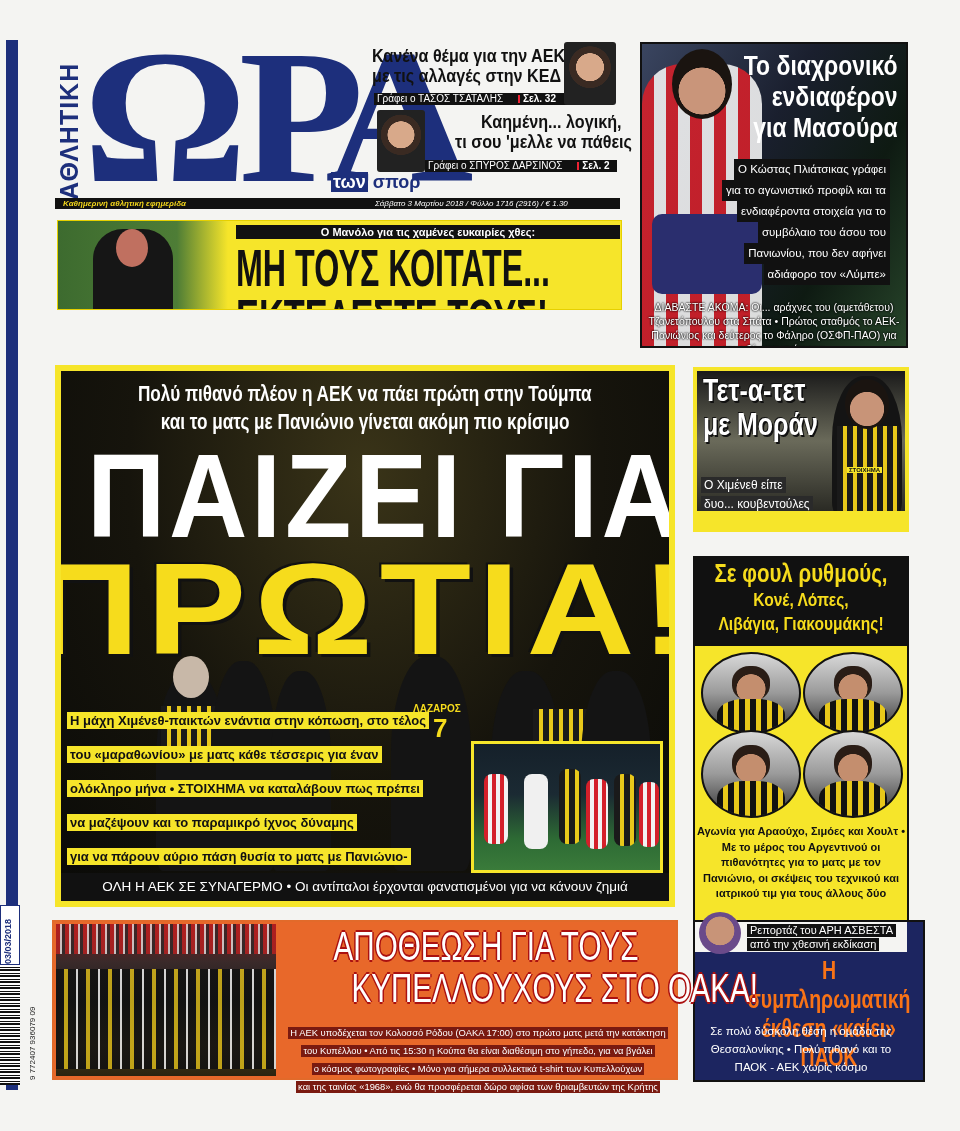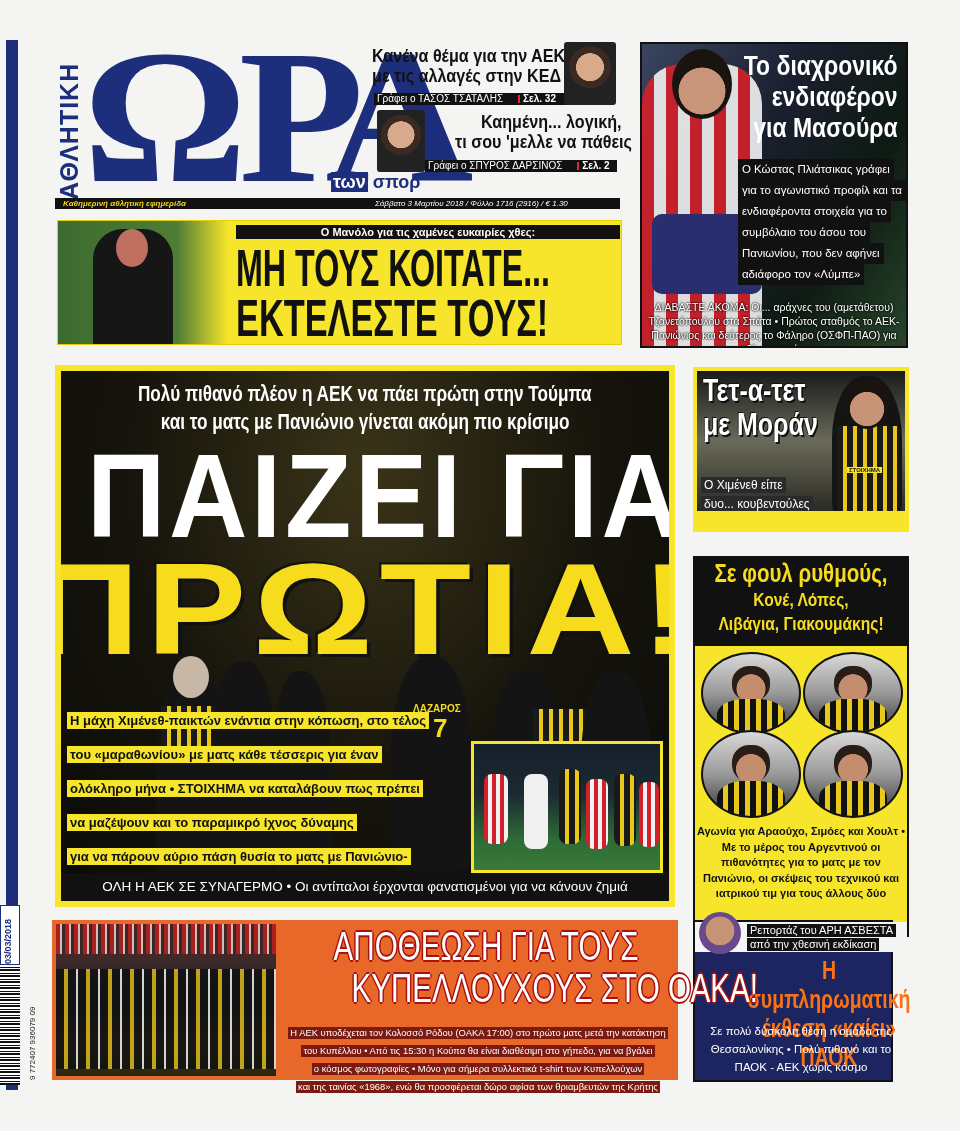--- a/index.html
+++ b/index.html
@@ -31,26 +31,26 @@
   .col-bar .pg::before { content: ""; display: inline-block; width: 2px; height: 8px; background: #e23; margin-right: 3px; vertical-align: middle; }
   .face { border-radius: 3px; background: radial-gradient(circle at 50% 40%, #d8a98a 0 30%, #3a2a22 31% 45%, #222 46%); }
 
   
   #masoura { left: 640px; top: 42px; width: 268px; height: 306px; background: linear-gradient(120deg, #3a4560 0%, #1a1f2e 40%, #0e1a12 70%, #27452a 100%); border: 2px solid #111; overflow: hidden; }
   #masoura-player { left: 0; top: 20px; width: 120px; height: 290px; background: repeating-linear-gradient(90deg, #d4202a 0 12px, #f2f2f2 12px 24px); border-radius: 40px 40px 10px 10px; opacity: .9; }
   #masoura-head { left: 30px; top: 5px; width: 60px; height: 70px; border-radius: 50%; background: radial-gradient(circle at 50% 60%, #c9957a 0 45%, #1a1410 46%); }
   #masoura-shorts { left: 10px; top: 170px; width: 110px; height: 80px; background: #2a2e6e; border-radius: 10px; }
   #masoura-title { right: 8px; top: 6px; text-align: right; color: #fff; font-weight: bold; font-size: 28px; line-height: 31px; }
   #masoura-title span { display: block; transform: scaleX(0.82); transform-origin: right top; }
-  #masoura-body { right: 0; top: 115px; }
+  #masoura-body { right: 16px; top: 115px; text-align: right; }
   #masoura-body span { display: inline-block; background: #111; color: #fff; font-size: 11.5px; line-height: 21px; padding: 0 4px; margin-bottom: 0; white-space: nowrap; }
   #masoura-more { left: 0; top: 256px; width: 264px; text-align: center; color: #fff; font-size: 10.5px; line-height: 14px; text-shadow: 0 0 2px #000, 0 0 2px #000; }
 
   
-  #manolo { left: 57px; top: 220px; width: 565px; height: 125px; background: #f6e52a; border: 1px solid #e6d000; overflow: hidden; }
+  #manolo { left: 57px; top: 220px; width: 565px; height: 90px; background: #f6e52a; border: 1px solid #e6d000; overflow: hidden; }
   #manolo-photo { left: 0; top: 0; width: 170px; height: 125px; background: linear-gradient(90deg, #3d6b2f 0%, #4e7d36 70%, #f6e52a 100%); }
   #manolo-man { left: 35px; top: 8px; width: 80px; height: 117px; background: #161616; border-radius: 30px 30px 0 0; }
   #manolo-face { left: 58px; top: 8px; width: 32px; height: 38px; border-radius: 50%; background: #c07060; }
   #manolo-kicker { left: 178px; top: 4px; width: 384px; height: 14px; background: #111; color: #fff; font-size: 11px; text-align: center; line-height: 14px; font-weight: bold; }
   #manolo-h1 { left: 178px; top: 22px; font-size: 52px; line-height: 50px; font-weight: bold; color: #111; white-space: nowrap; transform: scaleX(0.62); transform-origin: left top; }
   #manolo-h2 { left: 178px; top: 72px; font-size: 52px; line-height: 50px; font-weight: bold; color: #111; white-space: nowrap; transform: scaleX(0.66); transform-origin: left top; }
 
   
   #main { left: 55px; top: 365px; width: 620px; height: 542px; background: #f6e52a; padding: 6px; }
   #main-inner { left: 6px; top: 6px; width: 608px; height: 502px; background: radial-gradient(ellipse at 50% 20%, #3a3418 0%, #16140c 55%, #0b0b08 100%); overflow: hidden; }
@@ -83,21 +83,21 @@
   #foul { left: 693px; top: 556px; width: 216px; height: 381px; background: #f6e52a; border: 2px solid #111; }
   #foul-head { left: 0; top: 0; width: 212px; height: 88px; background: #111; text-align: center; color: #f6dc1c; font-weight: bold; }
   #foul-h1 { display: block; font-size: 25px; line-height: 30px; transform: scaleX(0.82); }
   #foul-h2, #foul-h3 { display: block; font-size: 19px; line-height: 24px; transform: scaleX(0.82); }
   .circ { border-radius: 50%; border: 2px solid #111; overflow: hidden; background: linear-gradient(180deg, #d8d8d8 0%, #9a9a9a 50%, #333 100%); }
   .circ .f { position: absolute; left: 30%; top: 15%; width: 40%; height: 45%; border-radius: 45%; background: radial-gradient(circle at 50% 65%, #c48e6e 0 48%, #2a1d16 50%); }
   .circ .s { position: absolute; left: 15%; top: 58%; width: 70%; height: 50%; border-radius: 40% 40% 0 0; background: repeating-linear-gradient(90deg, #111 0 6px, #e8c81a 6px 11px); }
   #foul-text { left: 0; top: 266px; width: 212px; text-align: center; font-size: 11px; line-height: 15.5px; color: #111; font-weight: bold; }
 
   
-  #paok { left: 693px; top: 920px; width: 200px; height: 162px; background: #1c2560; border: 2px solid #111; }
+  #paok { left: 693px; top: 920px; width: 232px; height: 162px; background: #1c2560; border: 2px solid #111; }
   #paok-top { left: 0; top: 0; width: 212px; height: 30px; background: #f4f4f2; }
   #paok-face { left: 4px; top: -10px; width: 42px; height: 42px; border-radius: 50%; background: radial-gradient(circle at 50% 45%, #c89478 0 45%, #6a4a8a 47%); }
   #paok-by { left: 52px; top: 2px; }
   #paok-by span { display: block; background: #111; color: #fff; font-size: 11px; line-height: 13px; padding: 0 3px; margin-bottom: 1px; white-space: nowrap; width: max-content; }
   #paok-h { left: 0; top: 34px; width: 212px; text-align: center; color: #f97316; font-weight: bold; font-size: 25px; line-height: 29px; margin-left: 28px; }
   #paok-h span { display: block; transform: scaleX(0.78); }
   #paok-body { left: 0; top: 100px; width: 212px; text-align: center; color: #fff; font-size: 11.5px; line-height: 18px; }
 
   
   #cup { left: 52px; top: 920px; width: 626px; height: 160px; background: #e8682a; border: 2px solid #e26a2a; }

